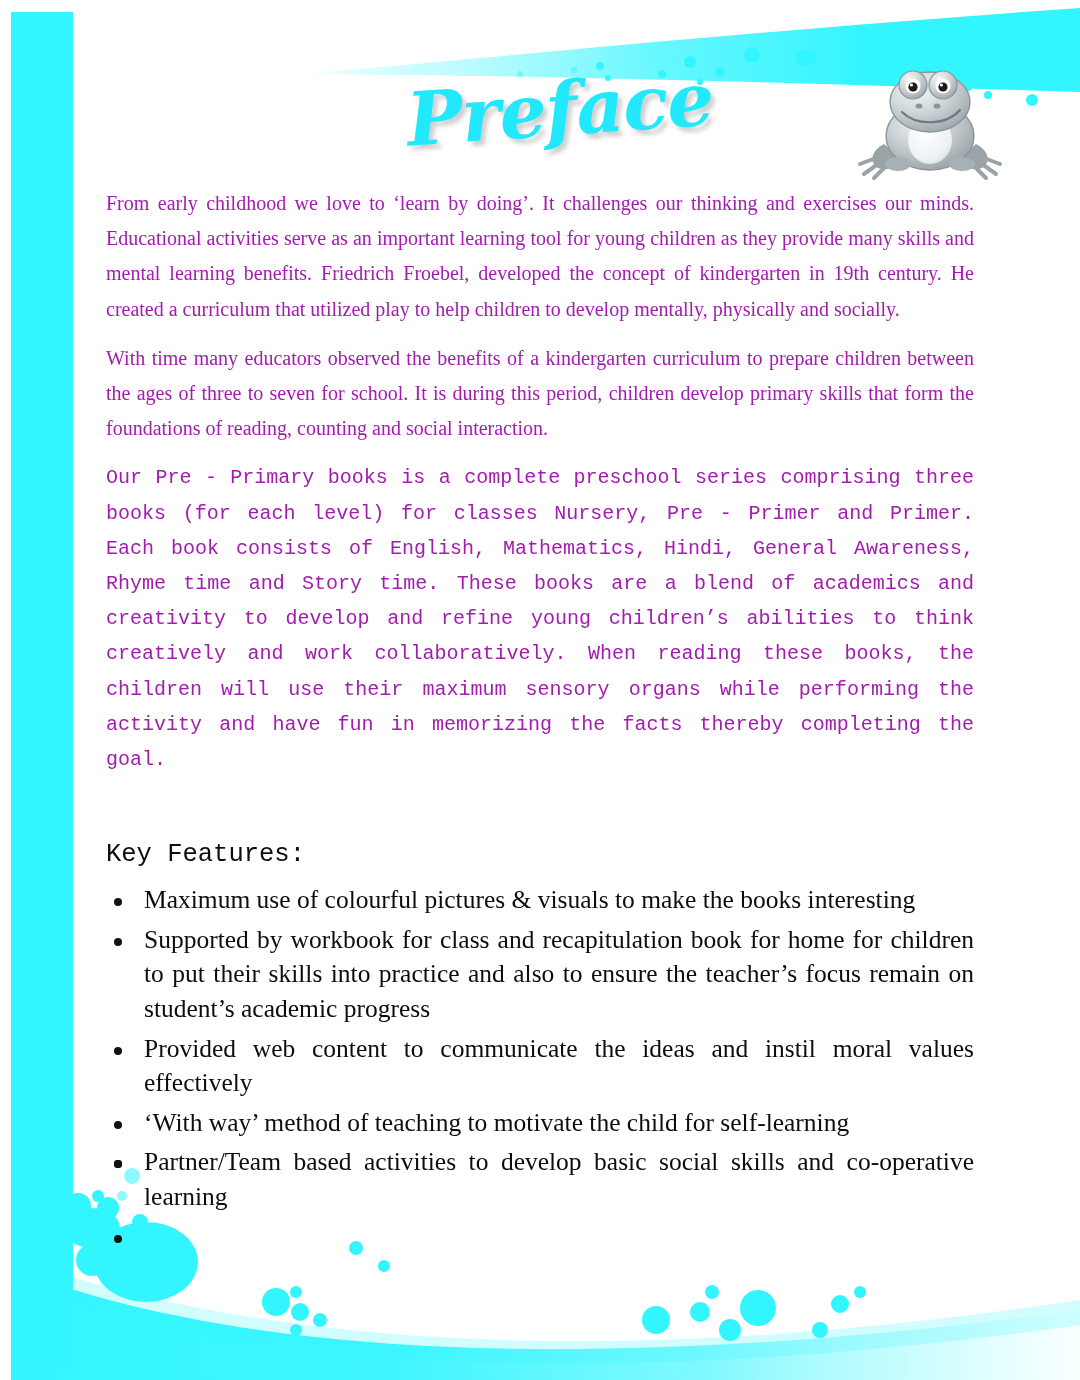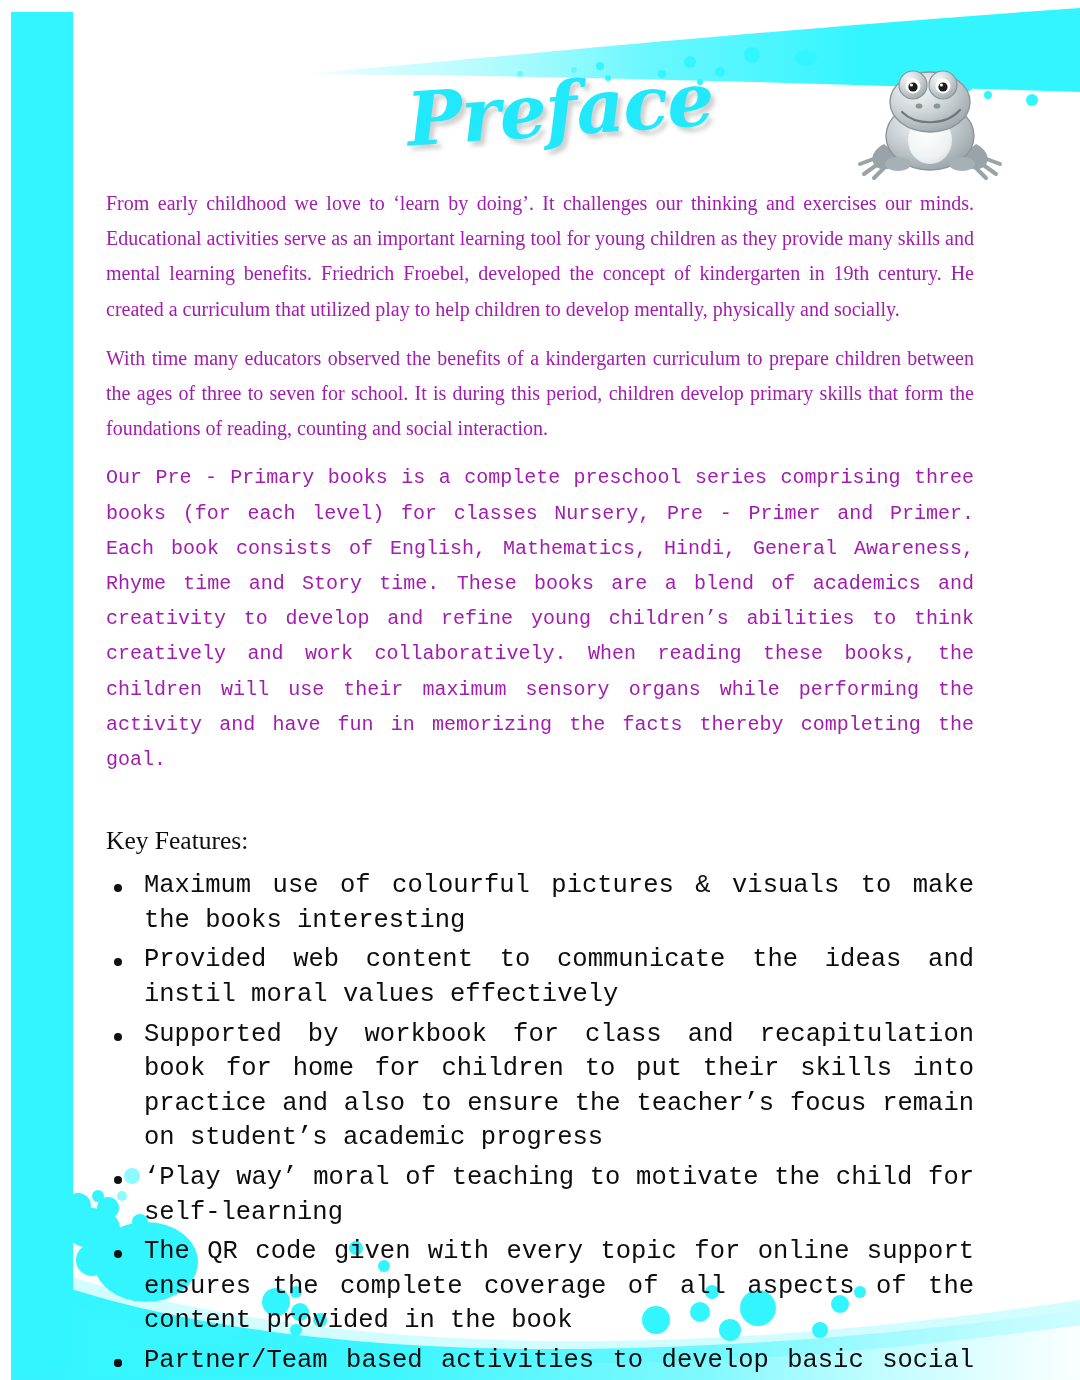--- a/index.html
+++ b/index.html
@@ -85,43 +85,43 @@
     font-size: 20px;
     line-height: 35.2px;
     color: #a21caf;
     text-align: justify;
     text-justify: inter-word;
     font-family: "Liberation Serif", serif;
   }
   .para:last-of-type { margin-bottom: 0; font-family: Liberation Mono, monospace; }
 
   .features-heading {
-    margin: 48px 0 12px 0;
+    margin: 62px 0 12px 0;
     font-size: 25.5px;
     line-height: 32px;
     color: #0d0d0d;
-    font-family: Liberation Serif, serif;
+    font-family: Liberation Mono, monospace;
   }
 
   .features-list {
     list-style: none;
     margin: 0;
     padding: 0;
   }
 
   .feature-item {
     position: relative;
     padding-left: 38px;
     margin-bottom: 5px;
     font-size: 25.5px;
     line-height: 34.6px;
     color: #0d0d0d;
     text-align: justify;
     text-justify: inter-word;
-    font-family: Liberation Mono, monospace;
+    font-family: Liberation Serif, serif;
   }
 
   .feature-item .bullet {
     position: absolute;
     left: 8px;
     top: 15px;
     width: 8px;
     height: 8px;
     background: #111111;
     border-radius: 50%;
@@ -276,33 +276,32 @@
 
     <div class="features-heading">Key Features:</div>
 
     <ul class="features-list">
       <li class="feature-item">
         <span class="bullet"></span>
         <span class="ftext">Maximum use of colourful pictures &amp; visuals to make the books interesting</span>
       </li>
       <li class="feature-item">
         <span class="bullet"></span>
+        <span class="ftext">Supported by workbook for class and recapitulation book for home for children to put their skills into practice and also to ensure the teacher’s focus remain on student’s academic progress</span>
+      </li>
+      <li class="feature-item">
+        <span class="bullet"></span>
         <span class="ftext">Provided web content to communicate the ideas and instil moral values effectively</span>
       </li>
       <li class="feature-item">
         <span class="bullet"></span>
-        <span class="ftext">Supported by workbook for class and recapitulation book for home for children to put their skills into practice and also to ensure the teacher’s focus remain on student’s academic progress</span>
-      </li>
-      <li class="feature-item">
-        <span class="bullet"></span>
-        <span class="ftext">‘Play way’ moral of teaching to motivate the child for self-learning</span>
-      </li>
-      <li class="feature-item">
-        <span class="bullet"></span>
-        <span class="ftext">The QR code given with every topic for online support ensures the complete coverage of all aspects of the content provided in the book</span>
+        <span class="ftext">‘With way’ method of teaching to motivate the child for self-learning</span>
+      </li>
+      <li class="feature-item">
+        <span class="bullet"></span>
       </li>
       <li class="feature-item">
         <span class="bullet"></span>
       </li>
       <li class="feature-item">
         <span class="bullet"></span>
         <span class="ftext">Partner/Team based activities to develop basic social skills and co-operative learning</span>
       </li>
       <li class="feature-item">
         <span class="bullet"></span>

